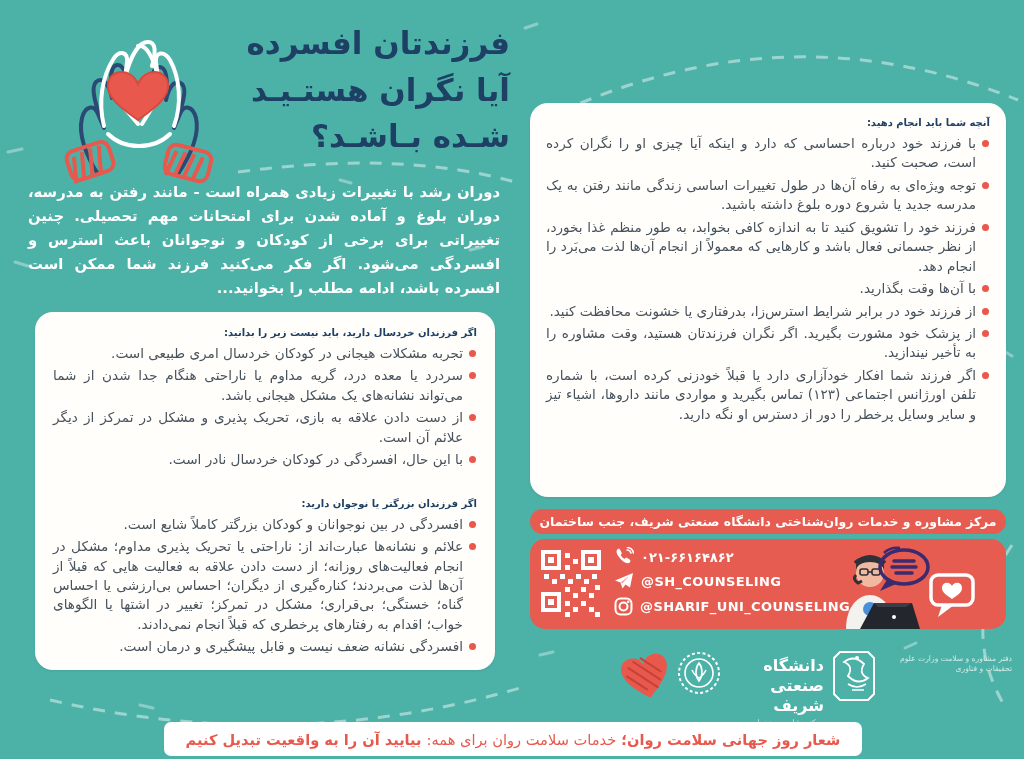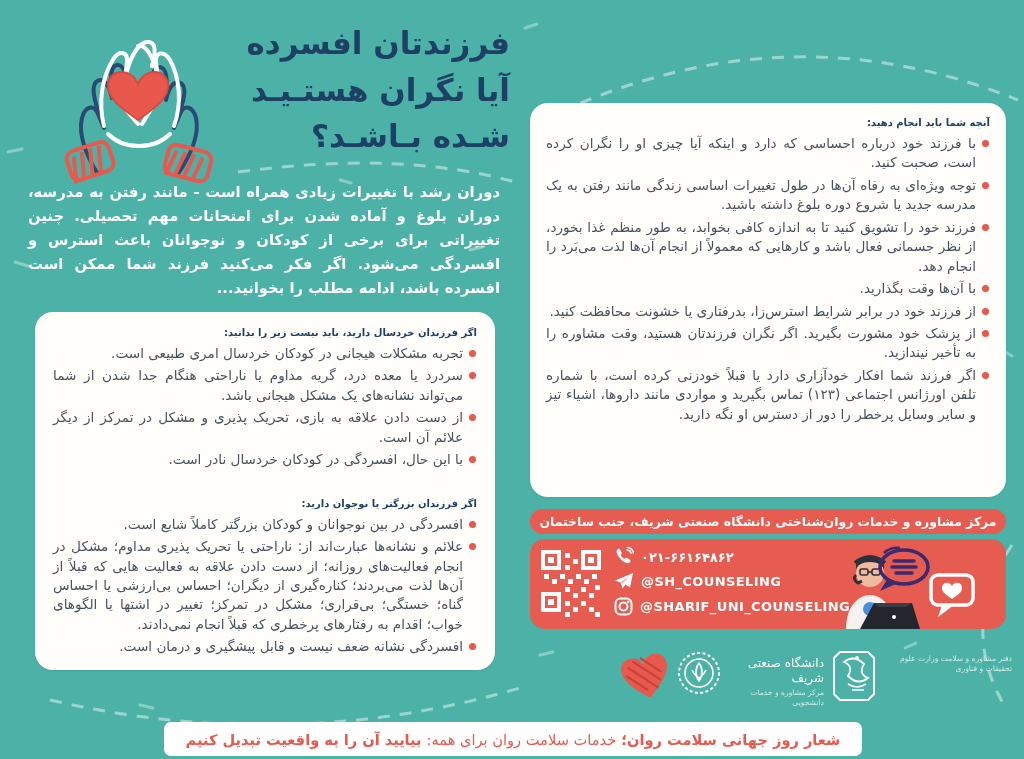--- a/index.html
+++ b/index.html
@@ -34,21 +34,21 @@
         line-height:25px;}
   .red-box{left:530px;top:539px;width:476px;height:90px;background:var(--banner-red);
         border-radius:15px;}
   .contact-row{position:absolute;display:flex;align-items:center;gap:7px;color:#fff;
         font-weight:bold;font-size:13px;}
   .contact-row .handle{direction:ltr;letter-spacing:.4px;}
   
   .abs-ltr{direction:ltr;}
 
   .logo-row-text{color:#fff;text-align:right;}
-  .logo-title{font-size:12px;font-weight:normal;line-height:1.25;}
+  .logo-title{font-size:16px;font-weight:bold;line-height:1.25;}
   .logo-sub{font-size:7.6px;color:#dff2ef;opacity:.9;line-height:1.3;margin-top:2px;}
 
   .footer{left:164px;top:722px;width:698px;height:34px;background:#fff;border-radius:7px;
         display:flex;align-items:center;justify-content:center;gap:5px;color:var(--red);
         font-size:14.6px;}
   .footer .b{font-weight:bold;}
 </style>
 </head>
 <body>
 

